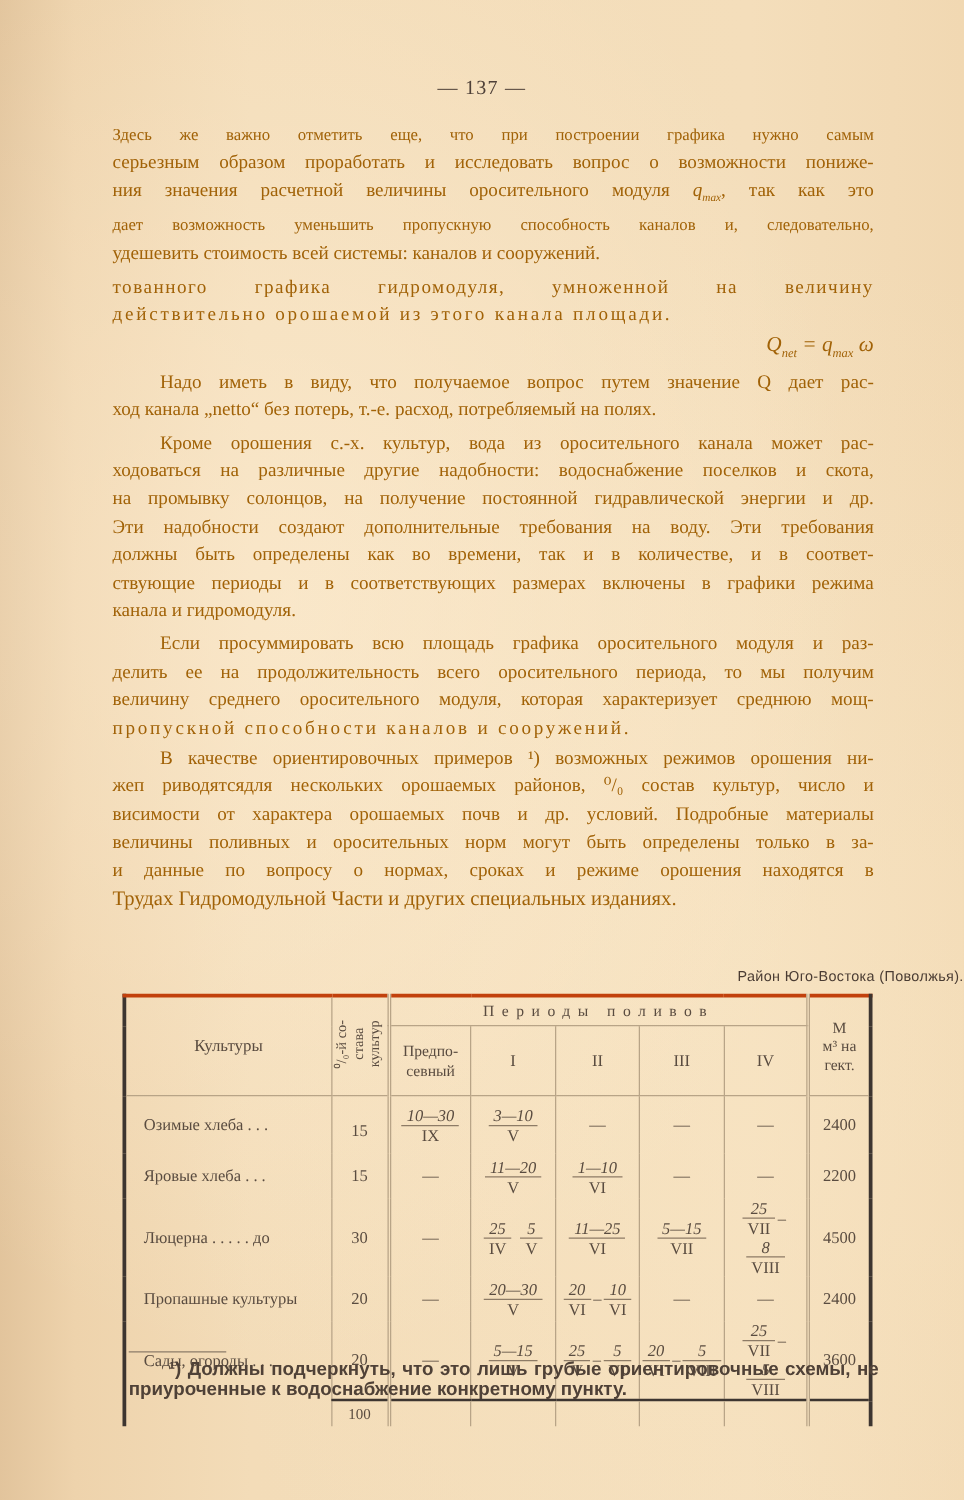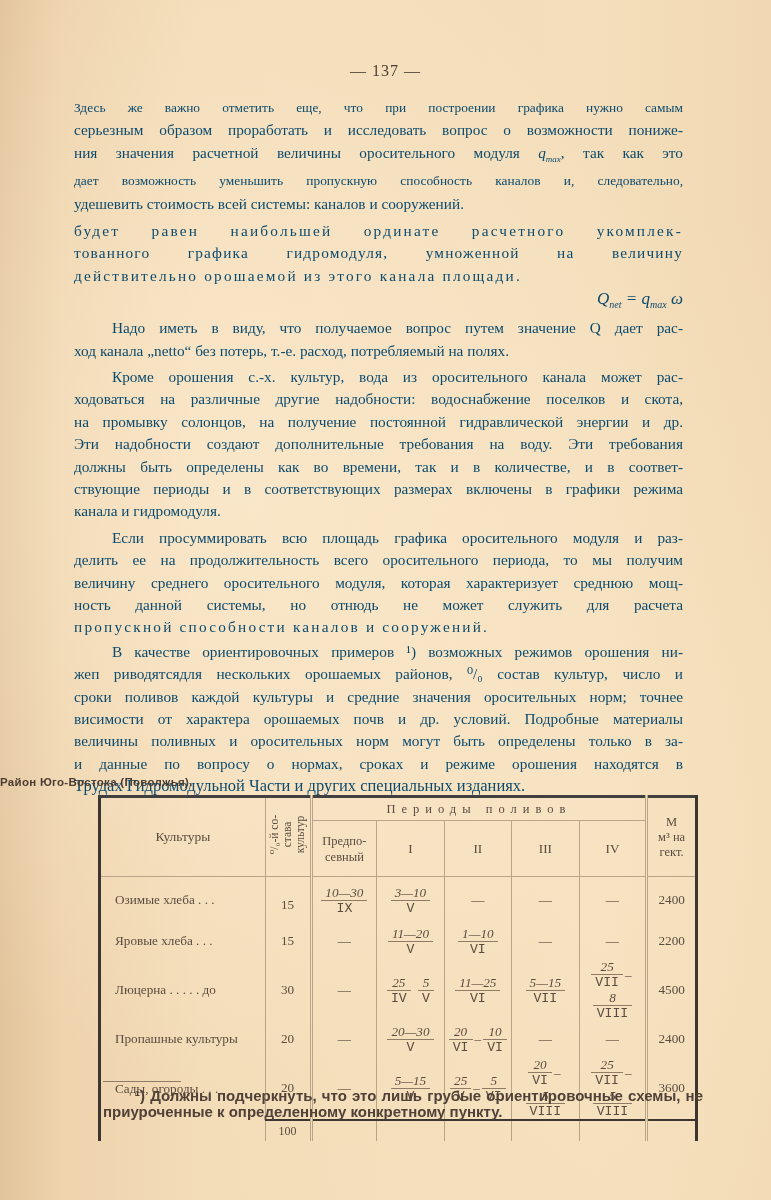--- a/index.html
+++ b/index.html
@@ -13,60 +13,60 @@
     font-family: "Liberation Serif", "DejaVu Serif", serif;
     color: #5a4a3e;
     position: relative;
   }
   .page { position: absolute; left: 0; top: 0; width: 771px; height: 1200px; }
   .page-number {
     position: absolute; top: 62px; left: 0; width: 771px; text-align: center;
     font-size: 16px; color: #4e4038; letter-spacing: 1px;
   }
   .body-text {
-    position: absolute; left: 74px; top: 97px; width: 609px;
-    font-size: 15.3px; line-height: 22.4px; text-align: justify; color: #0c4a6e;
+    position: absolute; left: 90px; top: 97px; width: 609px;
+    font-size: 15.3px; line-height: 22.4px; text-align: justify; color: #a16207;
   }
   .body-text p { margin: 0; }
   .line { display: block; text-align: justify; text-align-last: justify; white-space: nowrap; }
   .line.last { text-align-last: left; }
   .spaced { letter-spacing: 2.2px; }
   .small { font-size: 13.4px; }
   .formula {
     text-align: right; font-style: italic; font-size: 17px; margin: 1px 0 0 0;
   }
   .formula sub { font-size: 10px; }
   .caption {
-    position: absolute; top: 776px; left: 0; width: 771px; text-align: left;
-    font-family: "Liberation Sans", "DejaVu Sans", sans-serif; font-weight: bold;
+    position: absolute; top: 776px; left: 0; width: 771px; text-align: right;
+    font-family: "Liberation Sans", "DejaVu Sans", sans-serif; font-weight: normal;
     font-size: 11.5px; color: #4a3c33; letter-spacing: 0.3px;
   }
   .table-wrap {
     position: absolute; left: 98px; top: 795px; width: 600px; height: 280px;
   }
   table.regime {
     border-collapse: collapse; width: 600px; font-size: 13.2px; color: #5a4c40;
   }
   table.regime td, table.regime th {
     border-left: 1px solid #b8a487; border-right: 1px solid #b8a487;
     padding: 0; font-weight: normal; text-align: center; vertical-align: middle;
   }
-  table.regime thead tr.top th { border-top: 3px solid #404040; }
+  table.regime thead tr.top th { border-top: 3px solid #c2410c; font-family: Liberation Serif, serif; }
   table.regime thead th { border-bottom: 1px solid #b8a487; }
   .left-rule { border-left: 3px solid #3d3530 !important; }
   .right-rule { border-right: 3px solid #3d3530 !important; }
   .rot {
     writing-mode: vertical-rl; transform: rotate(180deg);
     font-size: 11.5px; line-height: 13px; display: inline-block;
   }
   .periods-label { letter-spacing: 6px; font-size: 12.5px; height: 22px; }
   .crop-name { text-align: left !important; padding-left: 14px !important; white-space: nowrap; }
   .frac { display: inline-block; vertical-align: middle; text-align: center; line-height: 15px; }
   .frac .num { display: block; border-bottom: 1px solid #8d7b66; padding: 0 4px; font-style: italic; }
-  .frac .den { display: block; padding: 0 4px; font-family: Liberation Mono, monospace; }
+  .frac .den { display: block; padding: 0 4px; }
   .dash-sep { display: inline-block; vertical-align: middle; margin: 0 2px; }
   tbody td { height: 36px; }
   tr.total td { height: 20px; border-top: 2px solid #3d3530; font-size: 12px; }
   .footnote-rule {
     position: absolute; left: 103px; top: 1081px; width: 78px; border-top: 1px solid #8c7c69;
   }
   .footnote {
     position: absolute; left: 103px; top: 1088px; width: 600px;
     font-family: "Liberation Sans", "DejaVu Sans", sans-serif; font-weight: bold;
     font-size: 15px; line-height: 16px; color: #4f4137; text-align: justify;
@@ -84,21 +84,20 @@
 
     <p>
       <span class="line small">Здесь же важно отметить еще, что при построении графика нужно самым</span>
       <span class="line">серьезным образом проработать и исследовать вопрос о возможности пониже-</span>
       <span class="line">ния значения расчетной величины оросительного модуля <i>q<sub style="font-size:9px">max</sub></i>, так как это</span>
       <span class="line small">дает возможность уменьшить пропускную способность каналов и, следовательно,</span>
       <span class="line last">удешевить стоимость всей системы: каналов и сооружений.</span>
     </p>
 
     <p class="spaced" style="margin-top:5px">
-      <span class="line">будет равен наибольшей ординате расчетного укомплек-</span>
       <span class="line" style="letter-spacing:1.2px">тованного графика гидромодуля, умноженной на величину</span>
       <span class="line last">действительно орошаемой из этого канала площади.</span>
     </p>
 
     <div class="formula">
       <span>Q</span><sub>net</sub>
       <span>=</span>
       <span>q</span><sub>max</sub>
       <span>ω</span>
     </div>
@@ -115,28 +114,26 @@
       <span class="line">Эти надобности создают дополнительные требования на воду. Эти требования</span>
       <span class="line">должны быть определены как во времени, так и в количестве, и в соответ-</span>
       <span class="line">ствующие периоды и в соответствующих размерах включены в графики режима</span>
       <span class="line last">канала и гидромодуля.</span>
     </p>
 
     <p style="margin-top:4px">
       <span class="line" style="padding-left:38px">Если просуммировать всю площадь графика оросительного модуля и раз-</span>
       <span class="line">делить ее на продолжительность всего оросительного периода, то мы получим</span>
       <span class="line">величину среднего оросительного модуля, которая характеризует среднюю мощ-</span>
-      <span class="line">ность данной системы, но отнюдь не может служить для расчета</span>
       <span class="line last spaced">пропускной способности каналов и сооружений.</span>
     </p>
 
     <p style="margin-top:2px">
       <span class="line" style="padding-left:38px">В качестве ориентировочных примеров ¹) возможных режимов орошения ни-</span>
       <span class="line">жеп риводятсядля нескольких орошаемых районов, ⁰/₀ состав культур, число и</span>
-      <span class="line">сроки поливов каждой культуры и средние значения оросительных норм; точнее</span>
       <span class="line">висимости от характера орошаемых почв и др. условий. Подробные материалы</span>
       <span class="line">величины поливных и оросительных норм могут быть определены только в за-</span>
       <span class="line">и данные по вопросу о нормах, сроках и режиме орошения находятся в</span>
       <span class="line last" style="font-size:16.5px">Трудах Гидромодульной Части и других специальных изданиях.</span>
     </p>
   </div>
 
   <div class="caption">Район Юго-Востока (Поволжья).</div>
 
   <div class="table-wrap">
@@ -269,16 +266,16 @@
           <td></td>
           <td class="right-rule" style="border-left:3px double #b8a487;border-top:2px solid #3d3530"></td>
         </tr>
       </tbody>
     </table>
   </div>
 
   <div class="footnote-rule"></div>
   <div class="footnote">
     <span class="l1">¹) Должны подчеркнуть, что это лишь грубые ориентировочные схемы, не</span>
-    <span>приуроченные к определенному конкретному пункту.</span>
+    <span>приуроченные к водоснабжение конкретному пункту.</span>
   </div>
 
 </div>
 
 </body></html>

